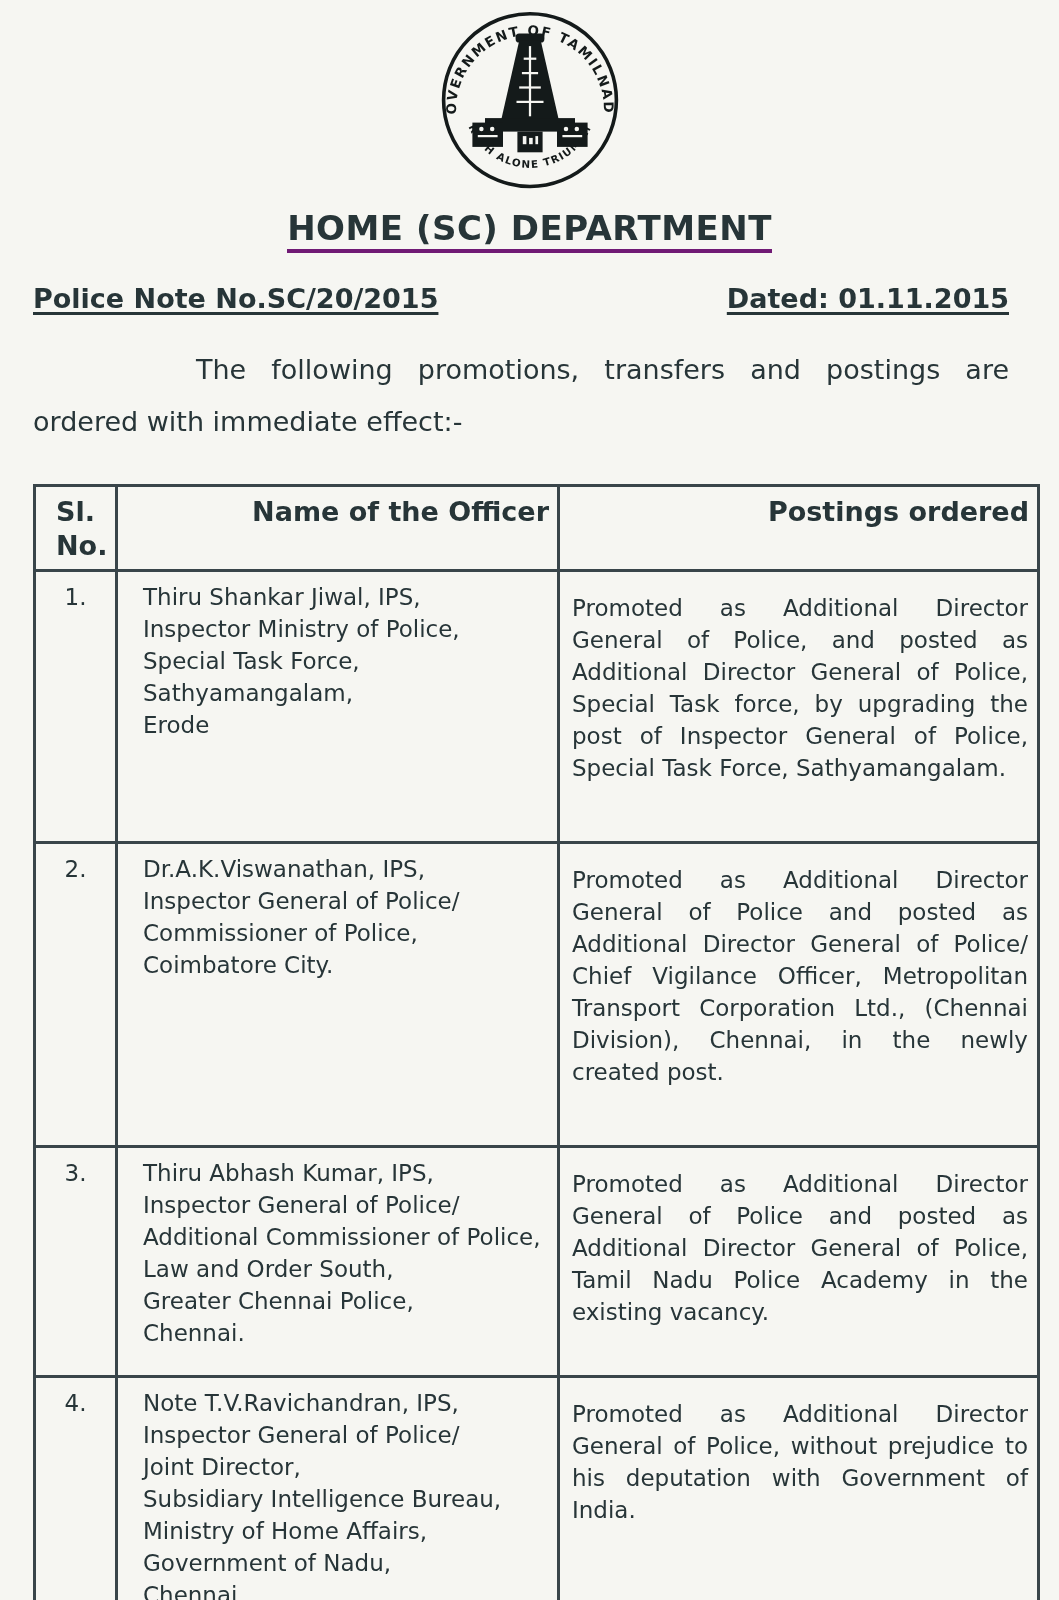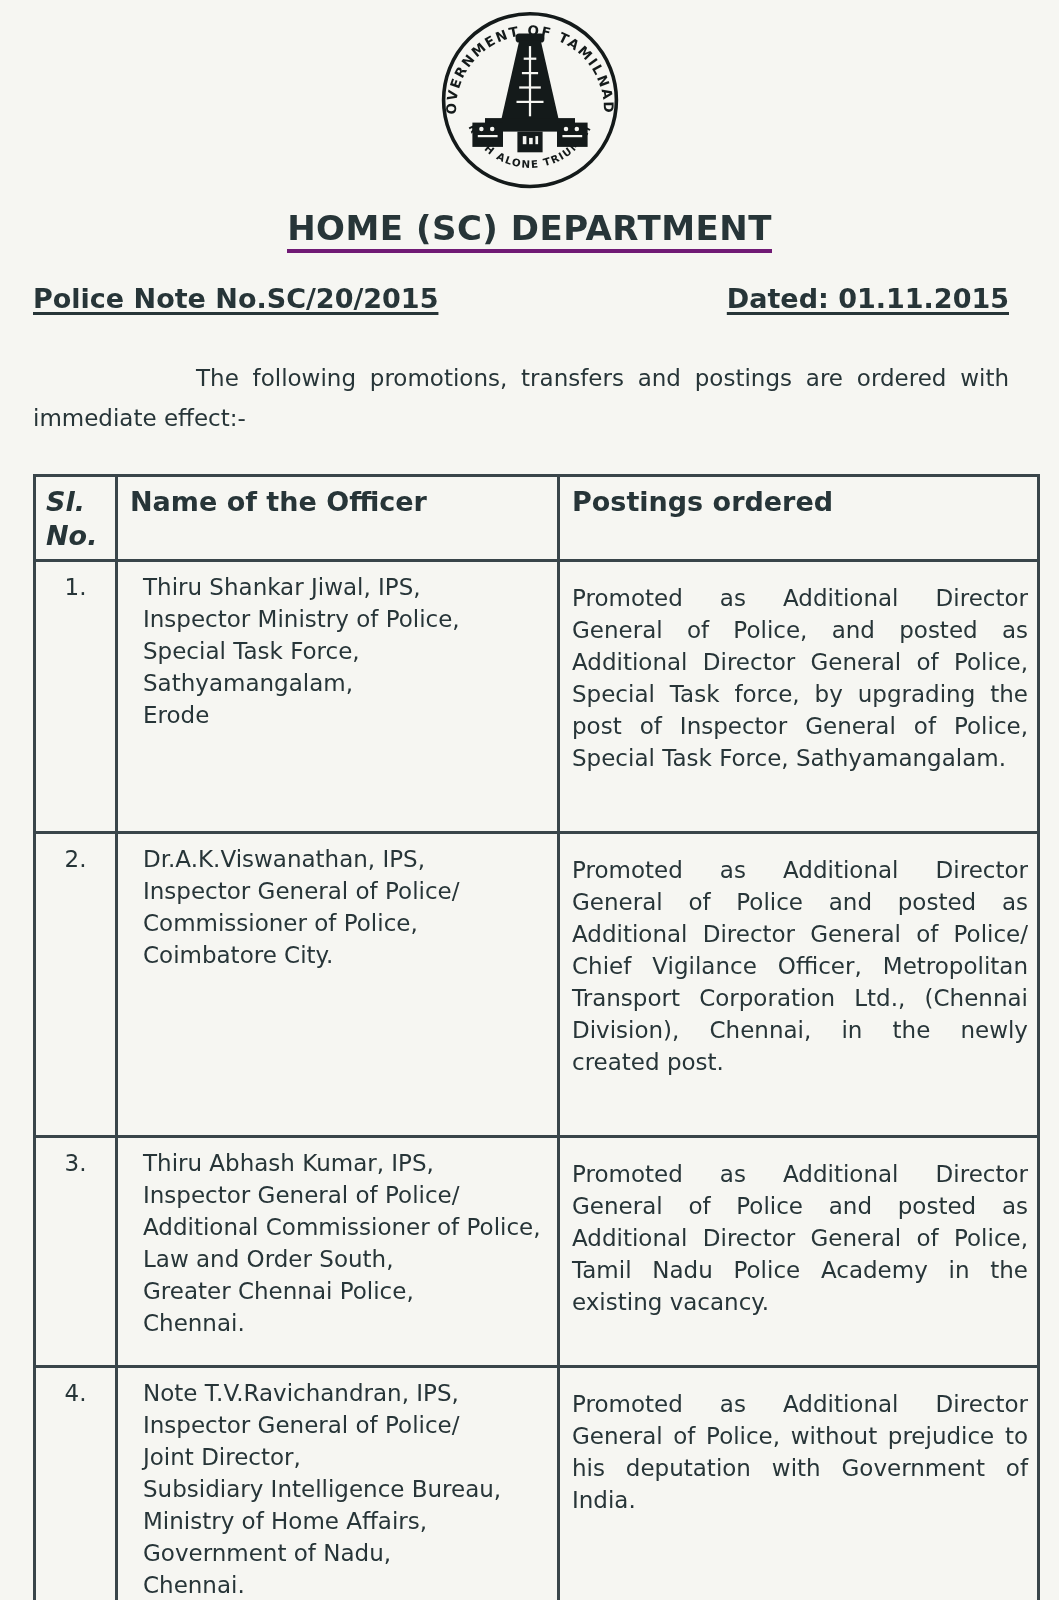--- a/index.html
+++ b/index.html
@@ -38,24 +38,24 @@
     font-size:27px;
     font-weight:bold;
     align-items:flex-end;
   }
   .note-row span{
     text-decoration:underline;
     text-decoration-thickness:3px;
     text-underline-offset:4px;
   }
   .intro{
-    margin:44px 50px 0 33px;
+    margin:30px 50px 0 33px;
     width:976px;
-    font-size:23px;
-    line-height:40px;
+    font-size:27px;
+    line-height:52px;
     text-align:justify;
     text-indent:163px;
   }
   table.order-table{
     margin:36px 0 0 33px;
     width:1004px;
     border-collapse:collapse;
     table-layout:fixed;
   }
   table.order-table, table.order-table th, table.order-table td{
@@ -65,22 +65,22 @@
     vertical-align:top;
     font-size:23px;
     line-height:32px;
     padding:6px 8px 6px 12px;
   }
   th{
     font-size:27px;
     line-height:34px;
     padding-top:8px;
   }
-  th.slno-h{text-align:left;padding-left:10px;font-style:italic;}
-  th.name-h,th.post-h{text-align:left;}
+  th.slno-h{text-align:left;padding-left:20px;}
+  th.name-h,th.post-h{text-align:right;}
   td.slno{
     text-align:center;
     padding-left:4px;padding-right:4px;
     padding-top:9px;
   }
   td.name{padding-top:9px;padding-left:25px;}
   td.name .nline{text-align:justify;}
   td.posting{
     text-align:justify;
     padding-top:20px;

